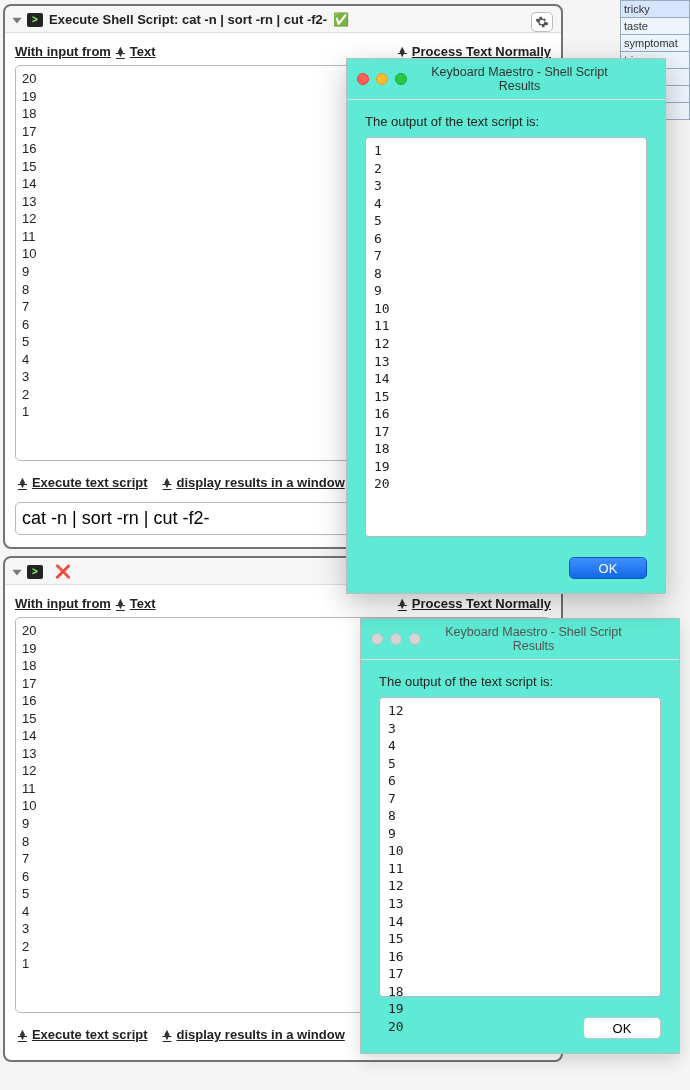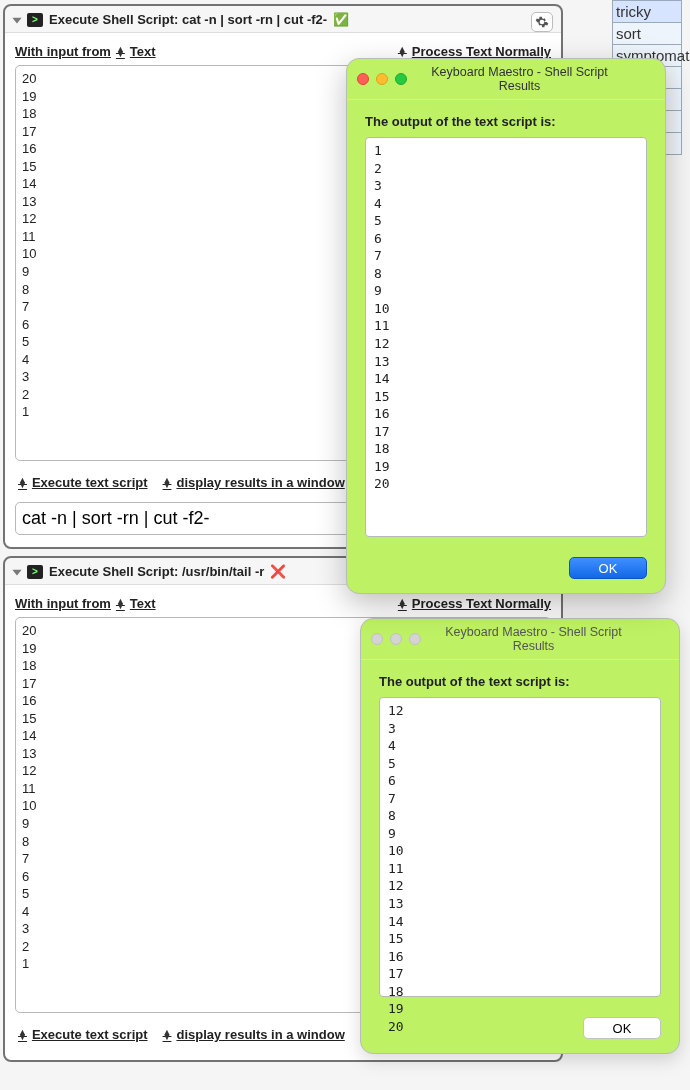--- a/index.html
+++ b/index.html
@@ -88,41 +88,41 @@
     padding:5px 6px;
     font-size:18px;
     background:#fff;
     margin-top:6px;
   }
 
   
   .dlg {
     position:absolute;
     width:320px;
-    background:#bef264;
+    background:#5eead4;
     border:1px solid #bbb;
-    border-radius:13px;
+    border-radius:1px;
     box-shadow: 0 10px 30px rgba(0,0,0,0.25);
   }
   .dlg.back { box-shadow: 0 6px 18px rgba(0,0,0,0.15); }
   .dlg-title {
     display:flex; align-items:center; gap:7px;
     padding:6px 10px;
     border-bottom:1px solid #ddd;
     font-size:12.5px;
   }
   .tl { width:12px; height:12px; border-radius:50%; }
   .tl.red { background:#ff5f57; border:1px solid #e0443e; }
   .tl.yel { background:#febc2e; border:1px solid #d9a326; }
   .tl.grn { background:#28c840; border:1px solid #1daa32; }
   .dlg.back .tl { background:#d4d4d4 !important; border-color:#c2c2c2 !important; }
   .dlg.back .dlg-title { color:#888; }
   .dlg-ttext { flex:1; text-align:center; padding-right:30px; color:#555; }
   .dlg-body { padding:14px 18px 14px; }
-  .dlg-body p { margin:0 0 8px 0; font-size:13px;font-weight:bold; }
+  .dlg-body p { margin:0 0 8px 0; font-size:13px; }
   pre.mono {
     margin:0;
     border:1px solid #b8b8b8;
     border-radius:4px;
     background:#fff;
     padding:4px 8px;
     font-family: ui-monospace, Menlo, Consolas, monospace;
     font-size:13px;
     line-height:1.35;
     white-space:pre;
@@ -135,34 +135,34 @@
     border:1px solid #c2c2c2;
     background:#fff;
   }
   .mac-btn.default {
     background:linear-gradient(#3f90ff,#1268e6);
     color:#fff; border:1px solid #0b57c7;
   }
 
   
   .bg-table {
-    position:absolute; right:8px; top:0; width:70px;
-    font-size:15px; color:#333;
+    position:absolute; right:0; top:0; width:70px;
+    font-size:11px; color:#333;
   }
   .bg-table div { border:1px solid #9ab; border-top:none; padding:2px 3px; background:#eef4fb; }
   .bg-table .hl { background:#d6e4ff; }
   .bg-table div:first-child { border-top:1px solid #9ab; }
 
 </style>
 </head>
 <body>
 
 <div class="bg-table">
   <div class="hl">tricky</div>
-  <div>sort</div>
+  <div>taste</div>
   <div>symptomat</div>
   <div>trious</div>
   <div>reaki</div>
   <div>led</div>
   <div>se</div>
 </div>
 
 <div class="action-panel" style="top:4px;">
   <div class="panel-header">
     <span class="discl">
@@ -220,21 +220,20 @@
 </div>
 
 <div class="action-panel" style="top:556px;">
   <div class="panel-header">
     <span class="discl">
       <svg viewBox="0 0 12 12">
           <path d="M2 4 L6 9 L10 4 Z" fill="#7a7a7a"></path>
         </svg>
     </span>
     <span class="hdr-icon"></span>
-    <span>Execute Shell Script: /usr/bin/tail -r</span>
     <span class="mark">❌</span>
   </div>
   <div class="panel-body">
     <div class="row-ctrl">
       <span>With input from</span>
       <span class="ud">▲<br>▼</span>
       <span>Text</span>
       <span class="spacer"></span>
       <span class="ud">▲<br>▼</span>
       <span>Process Text Normally</span>

